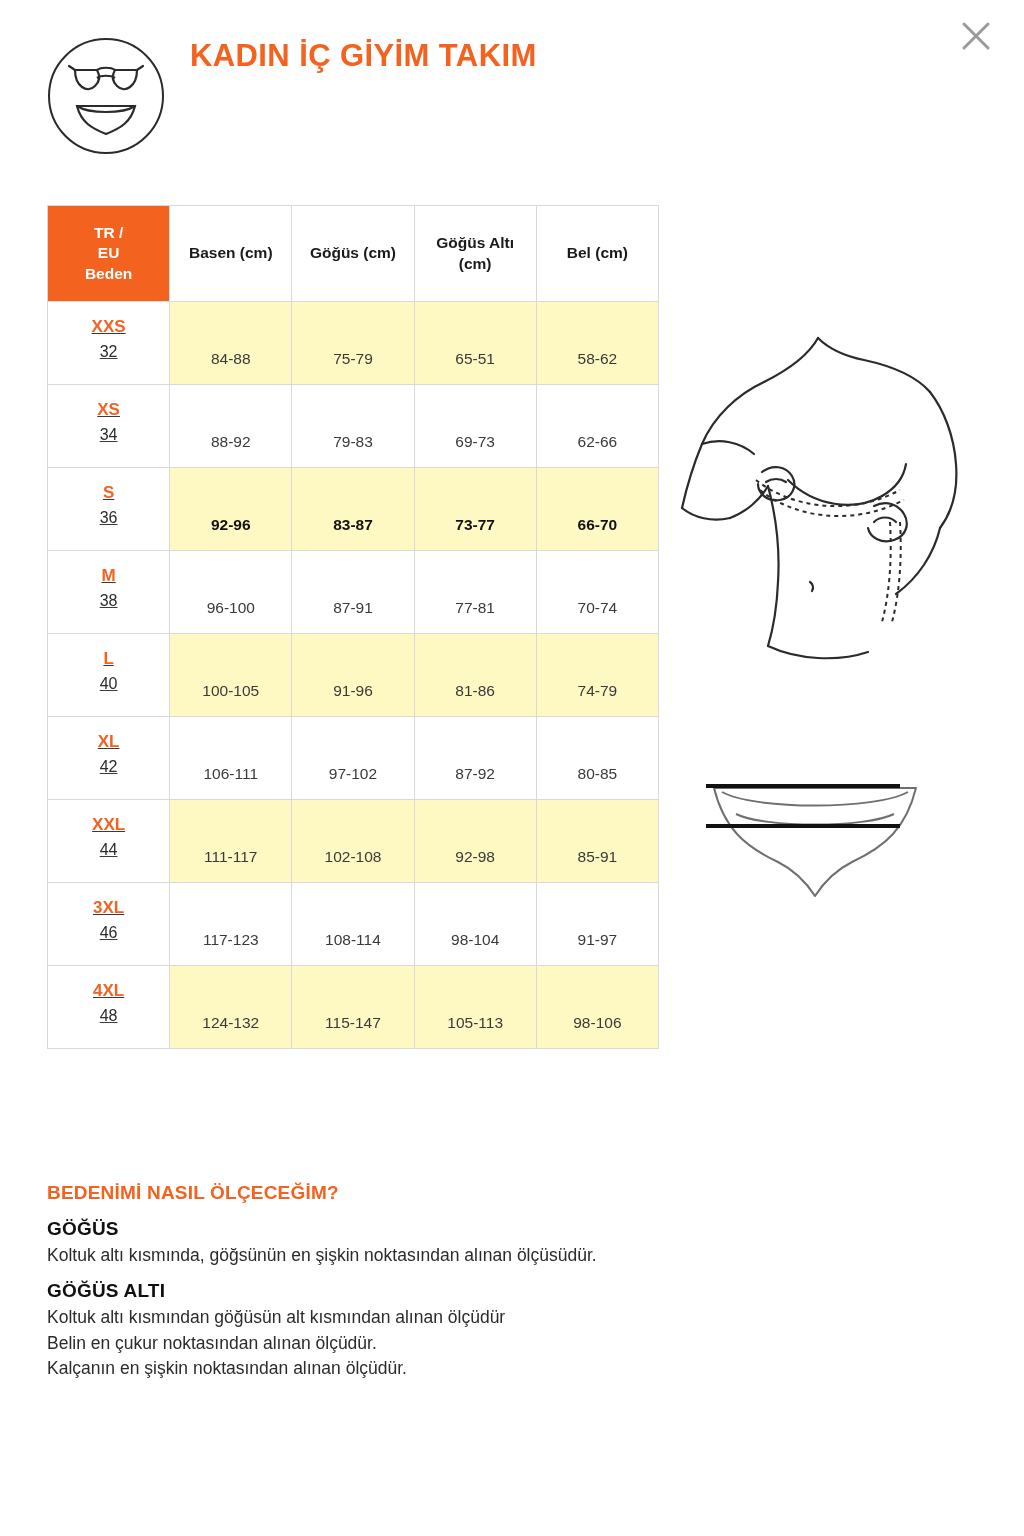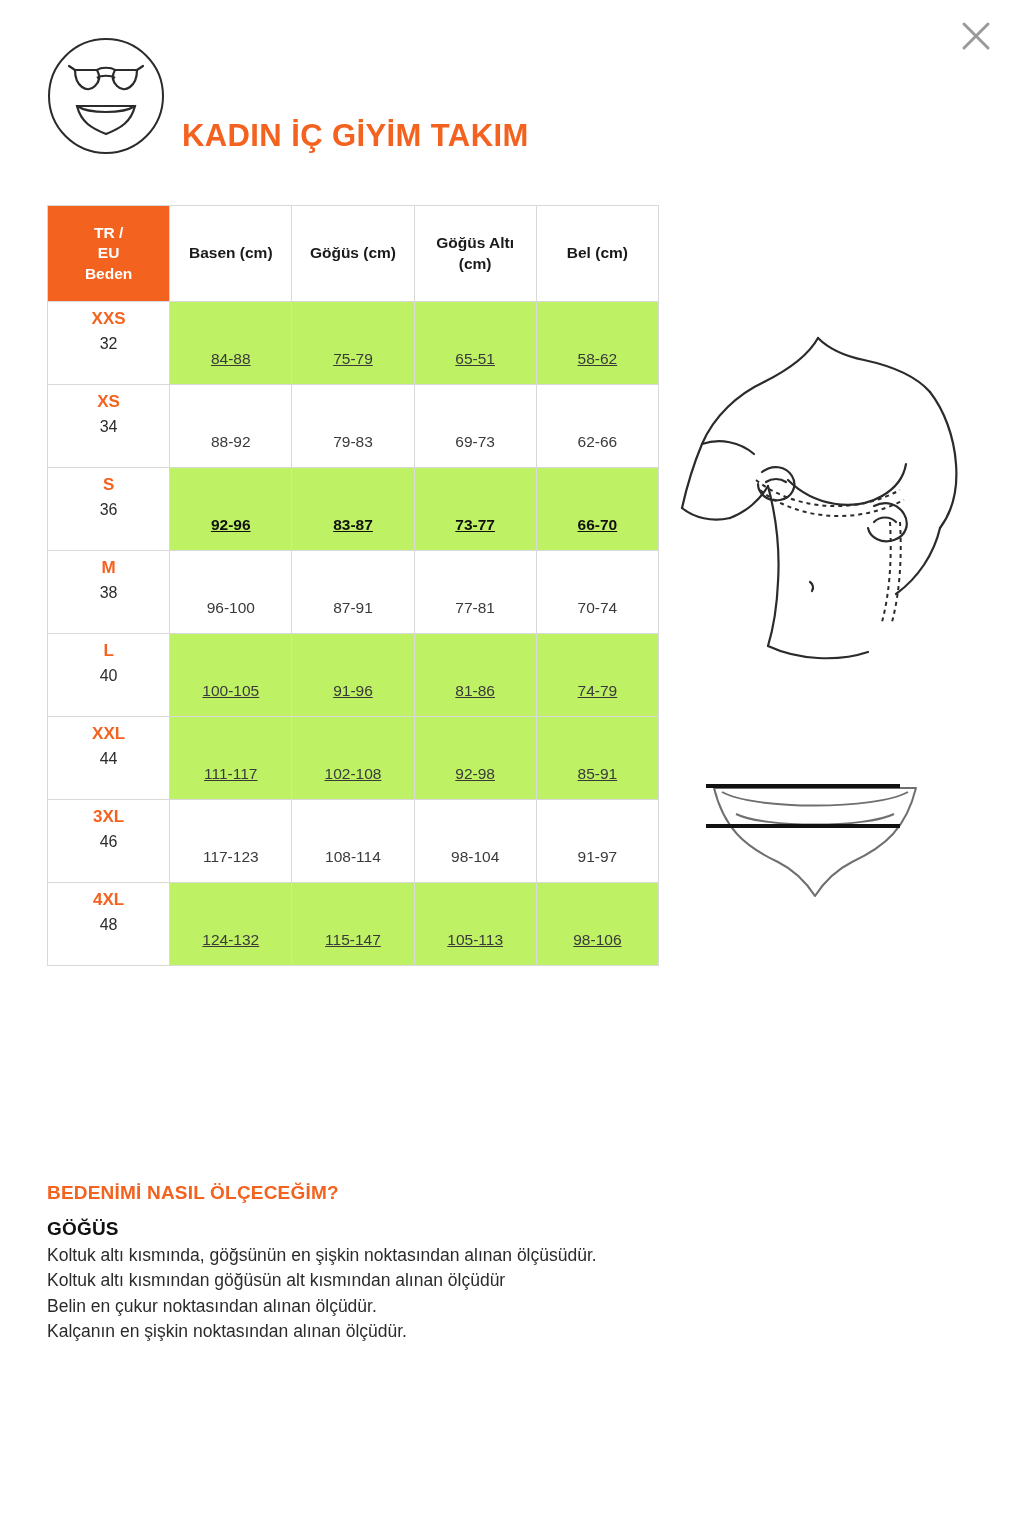--- a/index.html
+++ b/index.html
@@ -25,22 +25,22 @@
     cursor: pointer;
     color: #9a9a9a;
   }
   .close-btn svg { display: block; }
 
   
   .header {
     position: absolute;
     top: 38px; left: 48px;
     display: flex;
-    align-items: flex-end;
-    gap: 18px;
+    align-items: flex-start;
+    gap: 26px;
   }
   .logo-circle {
     width: 116px; height: 116px;
     border: 2px solid #2b2b2b;
     border-radius: 50%;
     display: flex;
     align-items: center;
     justify-content: center;
   }
   .title {
@@ -93,27 +93,27 @@
     font-weight: bold;
     font-size: 17px;
   }
   .size-cell .s-eu {
     display: block;
     color: #2b2b2b;
     font-size: 16px;
     margin-top: 2px;
   }
   .size-table tbody tr { height: 83px; }
-  .size-table tbody tr.shaded td:not(.size-cell) { background: #bef264; text-decoration: underline; }
+  .size-table tbody tr.shaded td:not(.size-cell) { background: #fef9c3; }
   .size-table tbody tr.highlight td:not(.size-cell) { font-weight: bold; color: #111; }
   .size-table td.val {
     vertical-align: bottom;
     padding-bottom: 16px;
   }
-  .size-table td.size-cell { vertical-align: top; padding-top: 6px; }
+  .size-table td.size-cell { vertical-align: top; padding-top: 14px; text-decoration: underline; }
 
   
   .illus-bra {
     position: absolute;
     top: 330px; left: 668px;
     width: 310px; height: 350px;
   }
   .illus-brief {
     position: absolute;
     top: 770px; left: 700px;
@@ -238,20 +238,30 @@
         <tr class="shaded">
           <td class="size-cell">
             <span class="s-abbr">L</span>
             <span class="s-eu">40</span>
           </td>
           <td class="val">100-105</td>
           <td class="val">91-96</td>
           <td class="val">81-86</td>
           <td class="val">74-79</td>
         </tr>
+        <tr>
+          <td class="size-cell">
+            <span class="s-abbr">XL</span>
+            <span class="s-eu">42</span>
+          </td>
+          <td class="val">106-111</td>
+          <td class="val">97-102</td>
+          <td class="val">87-92</td>
+          <td class="val">80-85</td>
+        </tr>
         <tr class="shaded">
           <td class="size-cell">
             <span class="s-abbr">XXL</span>
             <span class="s-eu">44</span>
           </td>
           <td class="val">111-117</td>
           <td class="val">102-108</td>
           <td class="val">92-98</td>
           <td class="val">85-91</td>
         </tr>
@@ -331,19 +341,20 @@
         <line x1="6" y1="56" x2="200" y2="56"></line>
       </g>
     </svg>
   </div>
 
   <div class="measure">
     <h2>BEDENİMİ NASIL ÖLÇECEĞİM?</h2>
     <div id="measure-items">
         <h3>GÖĞÜS</h3>
         <p>Koltuk altı kısmında, göğsünün en şişkin noktasından alınan ölçüsüdür.</p>
+        <h3>GÖĞÜS ALTI</h3>
         <p>Koltuk altı kısmından göğüsün alt kısmından alınan ölçüdür</p>
         <p>Belin en çukur noktasından alınan ölçüdür.</p>
         <p>Kalçanın en şişkin noktasından alınan ölçüdür.</p>
       </div>
   </div>
 
 </div>
 
 </body></html>

